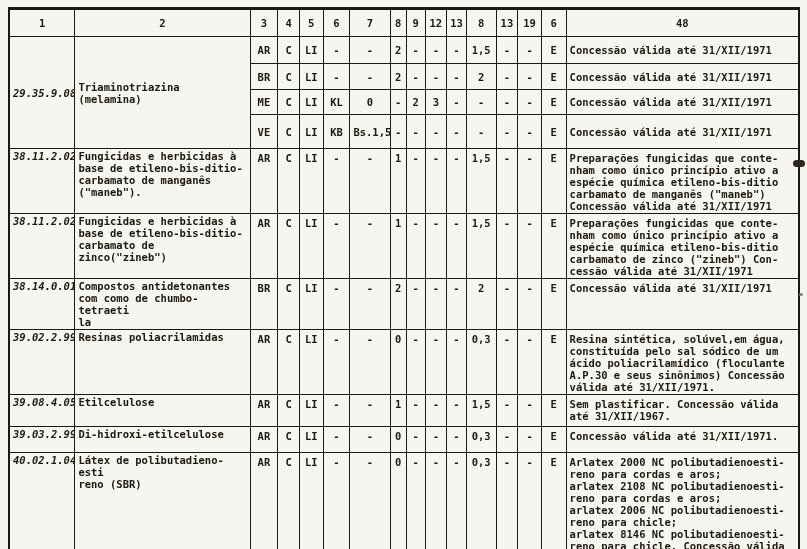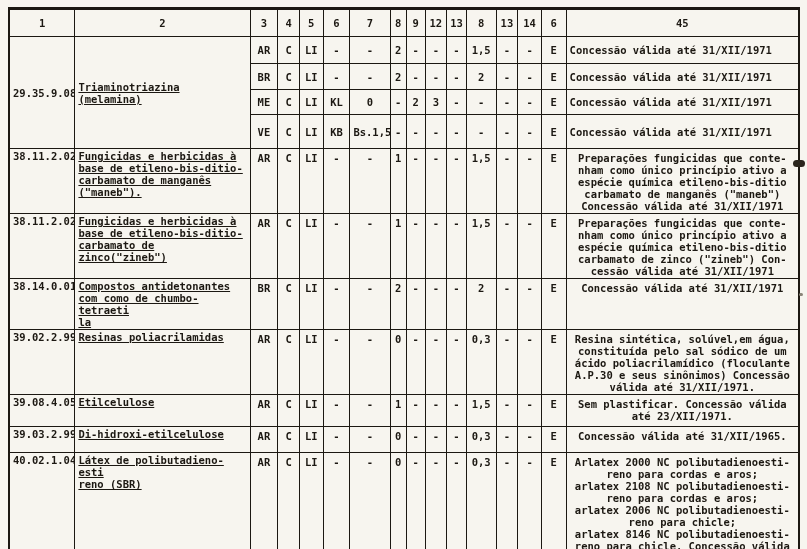--- a/index.html
+++ b/index.html
@@ -23,27 +23,27 @@
   }
   table.doc td, table.doc th{
     border:1px solid #1c1812;
     padding:1px 3px;
     font-size:10.5px;
     line-height:12px;
     font-weight:700;
     overflow:hidden;
   }
   th{font-size:12px;height:24px;text-align:center;font-weight:700;}
-  td.code{vertical-align:top;padding-top:3px;white-space:nowrap;font-size:10.5px;}
-  td.desc{vertical-align:top;padding-top:3px;white-space:pre-line;text-decoration:underline;}
+  td.code{vertical-align:top;padding-top:3px;white-space:nowrap;font-size:10.5px;font-style:italic;}
+  td.desc{vertical-align:top;padding-top:3px;white-space:pre-line;}
   td.sm{text-align:center;}
   tr.g td{vertical-align:middle;}
   tr.s td.sm{vertical-align:top;padding-top:3px;}
   td.rem{white-space:pre-line;padding-left:4px;border-radius:8px;}
-  tr.s td.rem{vertical-align:top;padding-top:3px;text-align:center;}
+  tr.s td.rem{vertical-align:top;padding-top:3px;}
   tr.g td.rem{vertical-align:middle;}
   .artifact{
     position:absolute;right:2px;top:160px;
     width:12px;height:7px;border-radius:4px;
     background:#2a251d;
   }
   .artifact2{
     position:absolute;right:4px;top:293px;
     width:4px;height:3px;border-radius:2px;
     background:#8a8578;
@@ -81,23 +81,23 @@
       <th>4</th>
       <th>5</th>
       <th>6</th>
       <th>7</th>
       <th>8</th>
       <th>9</th>
       <th>12</th>
       <th>13</th>
       <th>8</th>
       <th>13</th>
-      <th>14</th>
+      <th>19</th>
       <th>6</th>
-      <th>45</th>
+      <th>48</th>
     </tr>
 
     <tr class="g" style="height:27px">
       <td class="code" rowspan="4">29.35.9.08</td>
       <td class="desc" rowspan="4">Triaminotriazina (melamina)</td>
       <td class="sm">AR</td>
       <td class="sm">C</td>
       <td class="sm">LI</td>
       <td class="sm">-</td>
       <td class="sm">-</td>
@@ -261,39 +261,39 @@
       <td class="sm">-</td>
       <td class="sm">1</td>
       <td class="sm">-</td>
       <td class="sm">-</td>
       <td class="sm">-</td>
       <td class="sm">1,5</td>
       <td class="sm">-</td>
       <td class="sm">-</td>
       <td class="sm">E</td>
       <td class="rem">Sem plastificar. Concessão válida
-até 23/XII/1971.</td>
+até 31/XII/1967.</td>
     </tr>
     <tr class="s" style="height:26px">
       <td class="code">39.03.2.99</td>
       <td class="desc">Di-hidroxi-etilcelulose</td>
       <td class="sm">AR</td>
       <td class="sm">C</td>
       <td class="sm">LI</td>
       <td class="sm">-</td>
       <td class="sm">-</td>
       <td class="sm">0</td>
       <td class="sm">-</td>
       <td class="sm">-</td>
       <td class="sm">-</td>
       <td class="sm">0,3</td>
       <td class="sm">-</td>
       <td class="sm">-</td>
       <td class="sm">E</td>
-      <td class="rem">Concessão válida até 31/XII/1965.</td>
+      <td class="rem">Concessão válida até 31/XII/1971.</td>
     </tr>
     <tr class="s" style="height:110px">
       <td class="code">40.02.1.04</td>
       <td class="desc">Látex de polibutadieno-esti
 reno (SBR)</td>
       <td class="sm">AR</td>
       <td class="sm">C</td>
       <td class="sm">LI</td>
       <td class="sm">-</td>
       <td class="sm">-</td>

